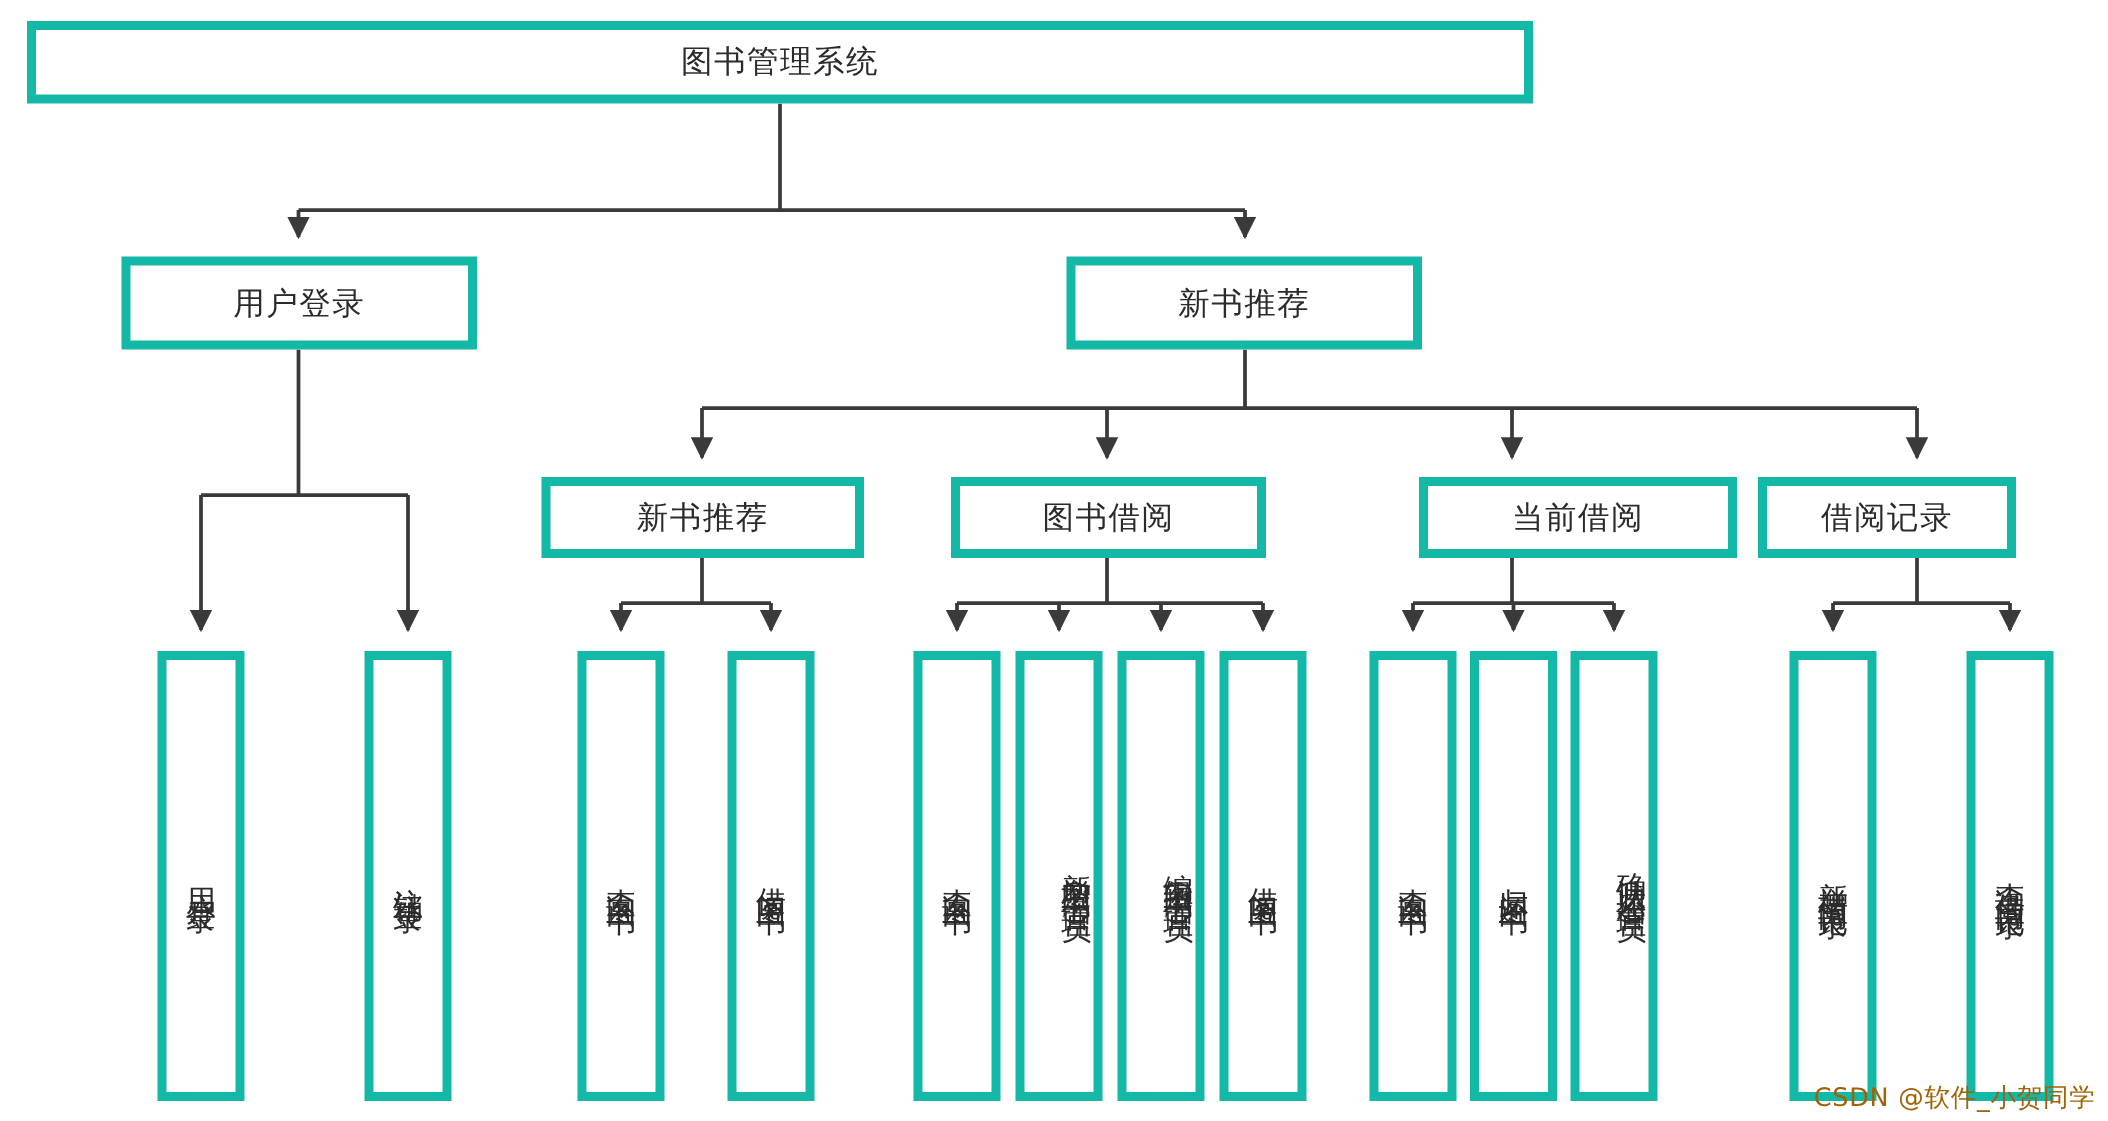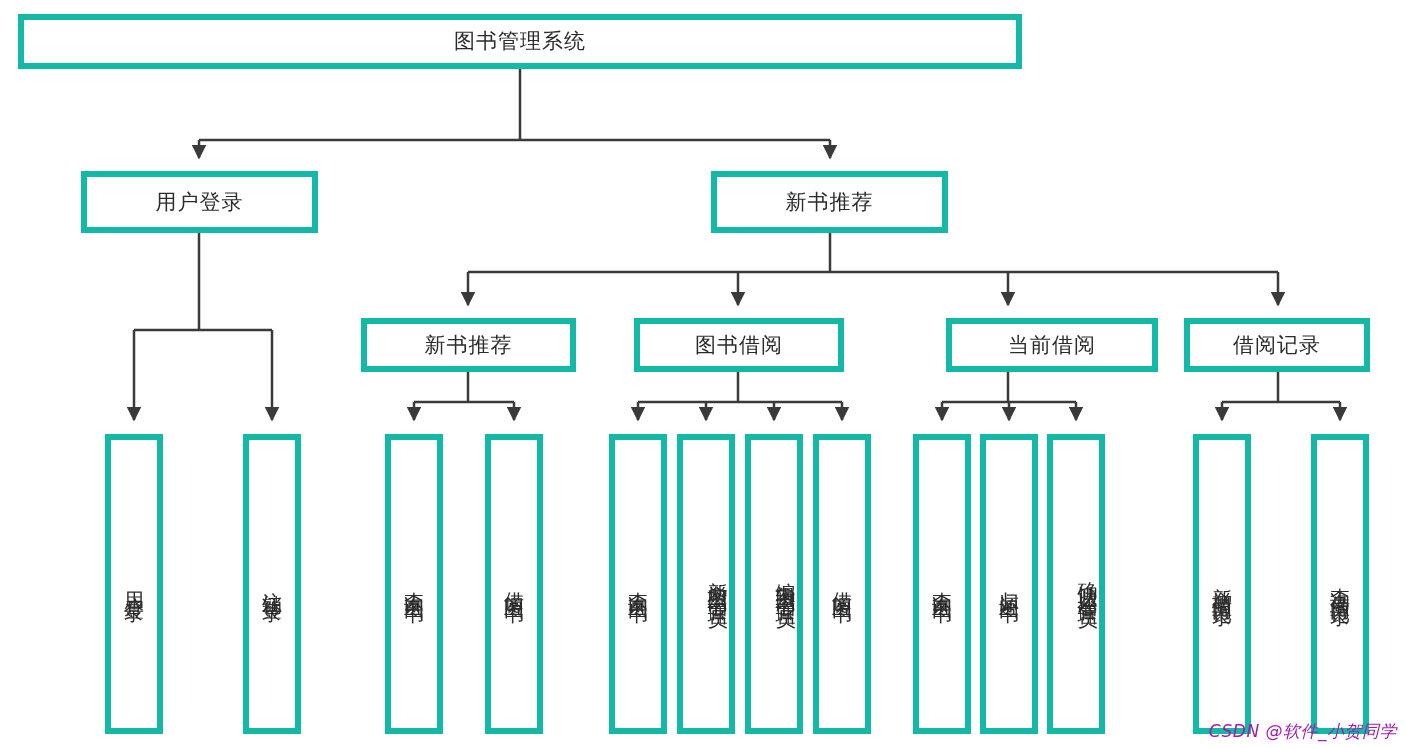--- a/index.html
+++ b/index.html
@@ -58,25 +58,24 @@
   }
   .node.vert .node-label {
     writing-mode: vertical-rl;
     text-orientation: upright;
   }
   #watermark {
     position: absolute;
     right: 8px;
     bottom: 4px;
     font-size: 17px;
-    color: #a21caf;
+    color: #a16207;
     letter-spacing: 0.5px;
     white-space: nowrap;
     pointer-events: none;
-    font-style: italic;
   }
 </style>
 </head>
 <body>
 
 <div id="diagram-root">
 
   <svg id="diagram-svg" viewBox="0 0 1405 747" xmlns="http://www.w3.org/2000/svg">
     <defs>
       <marker id="arrow" viewBox="0 0 10 10" refX="9" refY="5" markerWidth="6" markerHeight="6" orient="auto-start-reverse">
@@ -152,21 +151,21 @@
 
   <div class="node horiz" style="left:361px; top:318px; width:215px; height:54px;">
     <span class="node-label">新书推荐</span>
   </div>
   <div class="node horiz" style="left:634px; top:318px; width:210px; height:54px;text-align:center;">
     <span class="node-label">图书借阅</span>
   </div>
   <div class="node horiz" style="left:903px; top:318px; width:212px; height:54px;margin-left:43px;">
     <span class="node-label">当前借阅</span>
   </div>
-  <div class="node horiz" style="left:1172px; top:318px; width:186px; height:54px;margin-left:12px;">
+  <div class="node horiz" style="left:1172px; top:318px; width:172px; height:54px;">
     <span class="node-label">借阅记录</span>
   </div>
 
   <div class="node vert" style="left:105px; top:434px; width:58px; height:300px;">
     <span class="node-label">用户登录</span>
   </div>
   <div class="node vert" style="left:243px; top:434px; width:58px; height:300px;">
     <span class="node-label">注销登录</span>
   </div>
 

